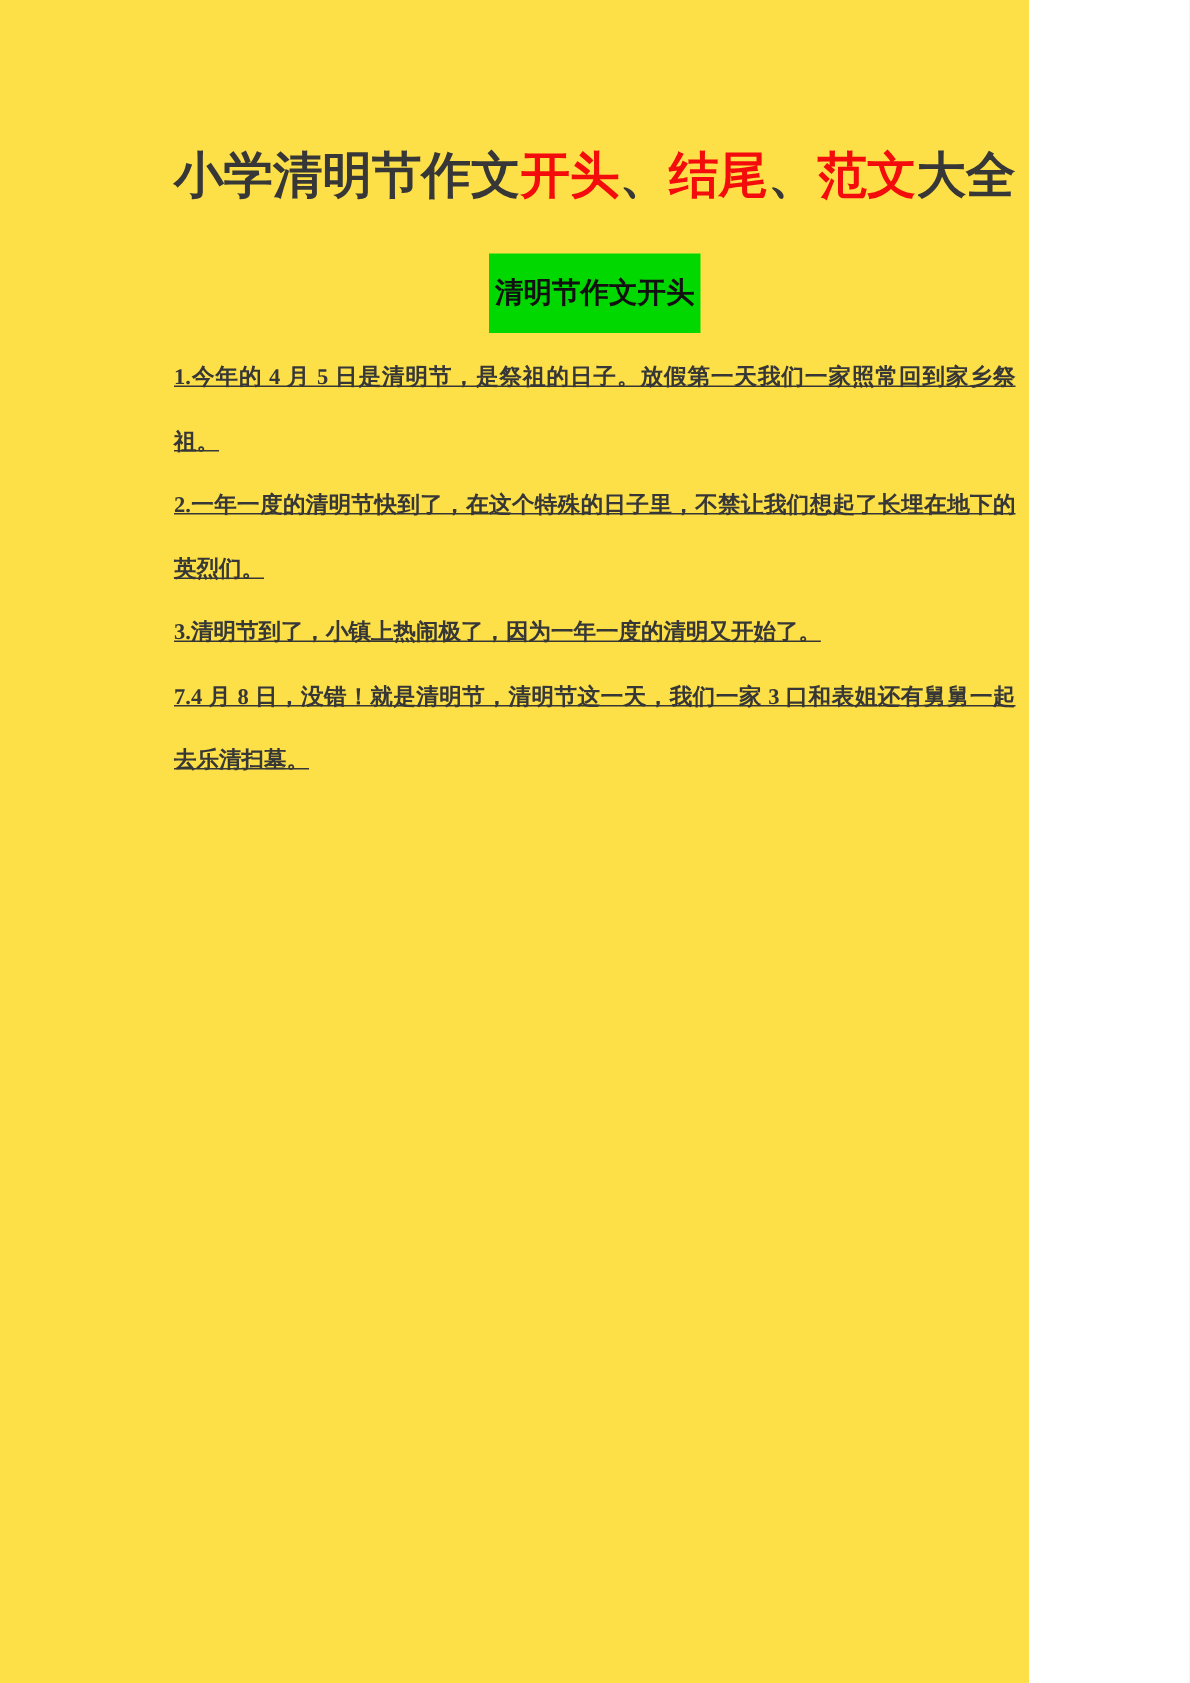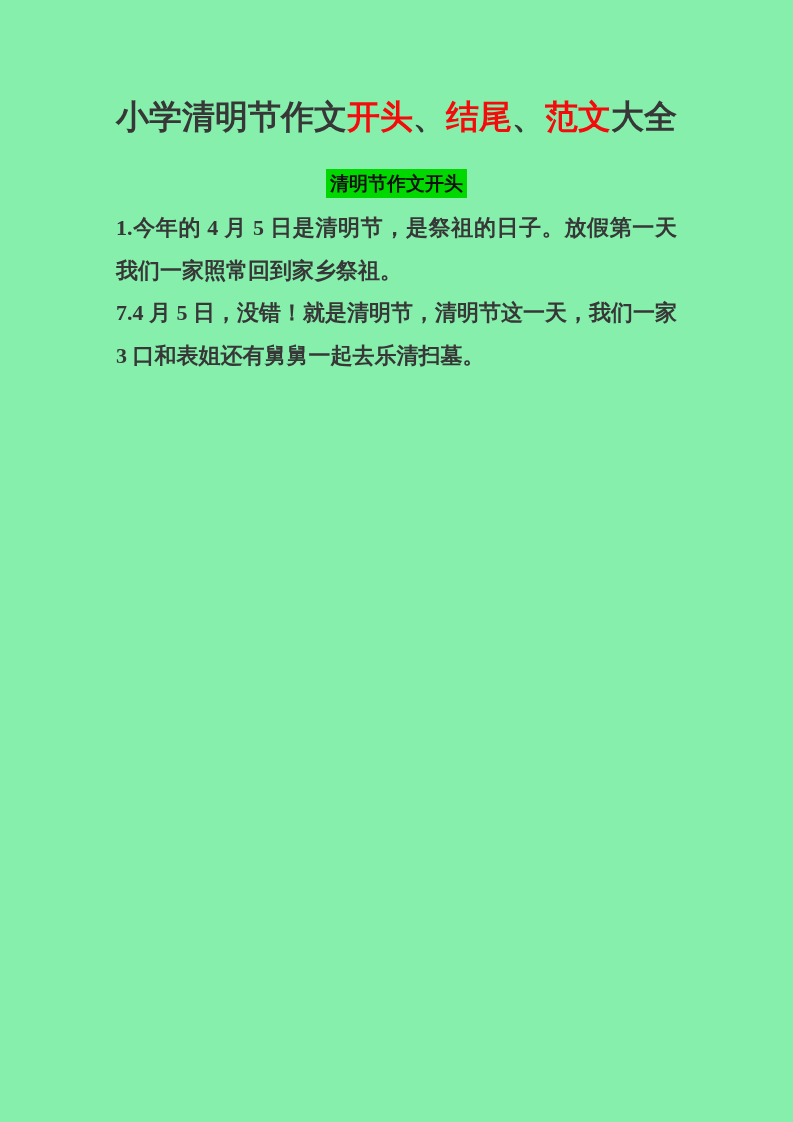--- a/index.html
+++ b/index.html
@@ -2,23 +2,23 @@
 <html><head>
 <meta charset="utf-8">
 <style>
   html, body {
     margin: 0;
     padding: 0;
     background: #ffffff;
   }
   .page {
     position: relative;
-    width: 793px;
+    width: 686px;
     height: 1122px;
-    background: #86efac;
+    background: #fde047;
     overflow: hidden;
     font-family: "Liberation Sans", sans-serif;
   }
   .content {
     position: absolute;
     left: 116px;
     top: 0;
     width: 561px;
   }
   .doc-title {
@@ -38,50 +38,53 @@
     margin-top: 30px;
     line-height: 0;
   }
   .section-highlight {
     display: inline-block;
     background: #00d800;
     color: #111111;
     font-size: 19px;
     line-height: 21px;
     font-weight: bold;
-    padding: 4px 4px;
+    padding: 16px 4px;
   }
   .paragraphs {
     margin-top: 9px;
   }
   .paragraphs p {
     margin: 0;
     font-family: "Liberation Serif", serif;
-    font-size: 22px;
+    font-size: 15px;
     line-height: 42.5px;
     font-weight: bold;
     color: #373737;
     text-align: justify;
     text-align-last: left;
     text-justify: inter-character;
+    text-decoration: underline;
   }
 </style>
 </head>
 <body>
 
 <div class="page">
   <div class="content">
 
     <h1 class="doc-title">
       <span class="t-dark">小学清明节作文</span><span class="t-red">开头</span><span class="t-dark">、</span><span class="t-red">结尾</span><span class="t-dark">、</span><span class="t-red">范文</span><span class="t-dark">大全</span>
     </h1>
 
     <div class="section-header-row">
       <span class="section-highlight">清明节作文开头</span>
     </div>
 
     <div class="paragraphs">
       <p>1.今年的 4 月 5 日是清明节，是祭祖的日子。放假第一天我们一家照常回到家乡祭祖。</p>
-      <p>7.4 月 5 日，没错！就是清明节，清明节这一天，我们一家 3 口和表姐还有舅舅一起去乐清扫墓。</p>
+      <p>2.一年一度的清明节快到了，在这个特殊的日子里，不禁让我们想起了长埋在地下的英烈们。</p>
+      <p>3.清明节到了，小镇上热闹极了，因为一年一度的清明又开始了。</p>
+      <p>7.4 月 8 日，没错！就是清明节，清明节这一天，我们一家 3 口和表姐还有舅舅一起去乐清扫墓。</p>
     </div>
 
   </div>
 </div>
 
 </body></html>

